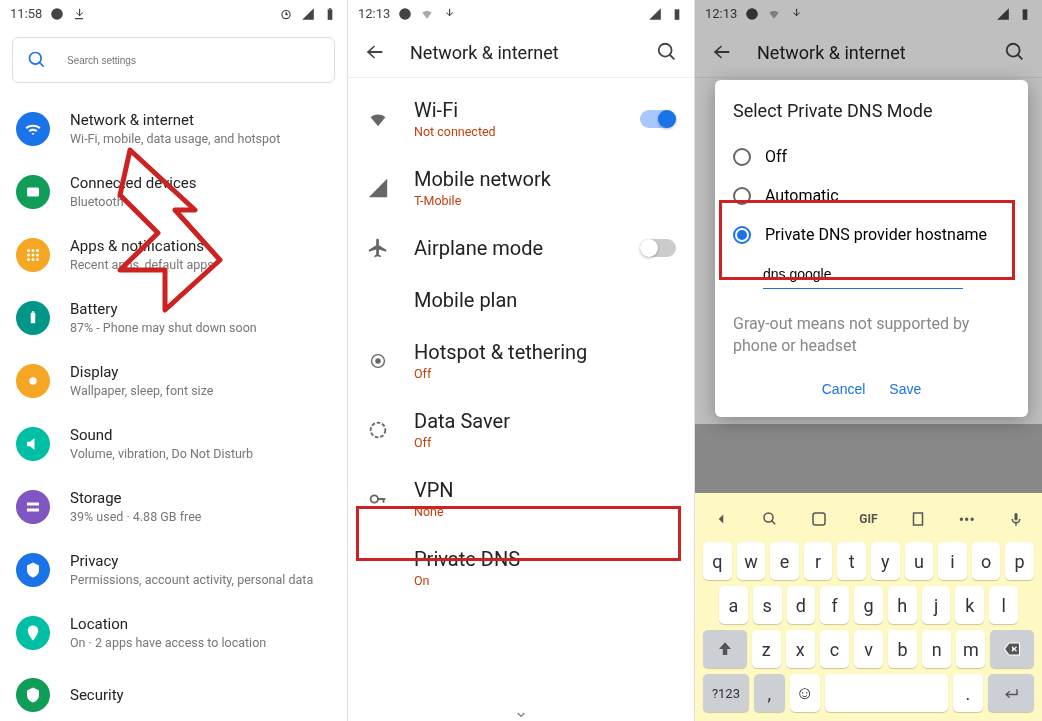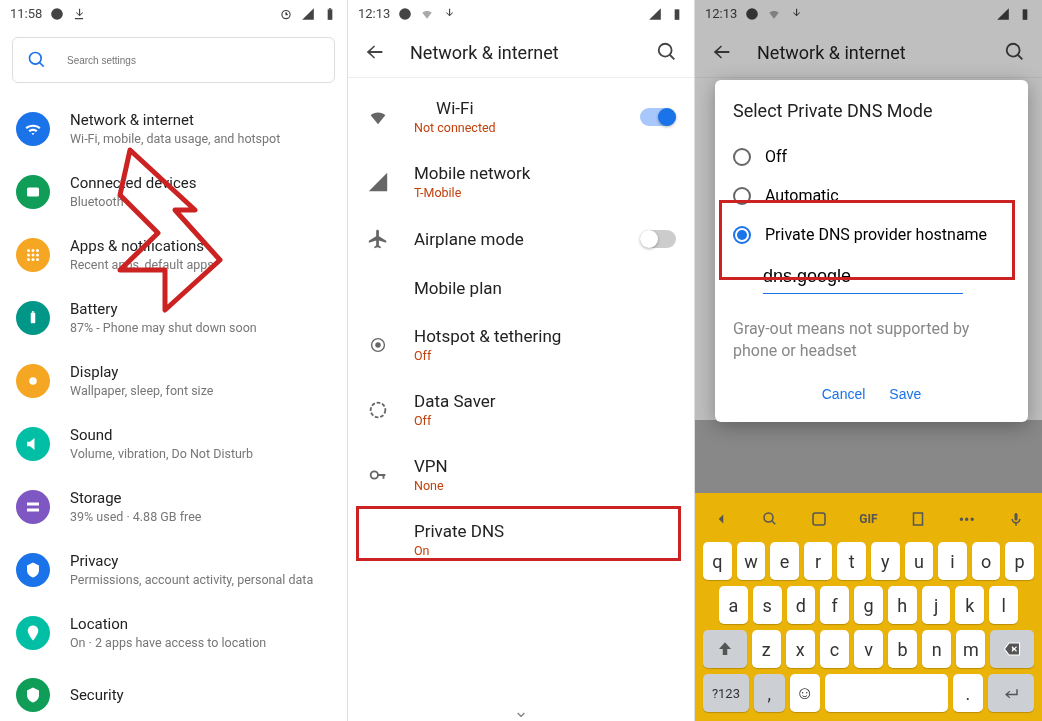--- a/index.html
+++ b/index.html
@@ -27,21 +27,21 @@
 .setting-text .sub { font-size: 12.5px; color: #777; margin-top: 2px; }
 
 
 .header { display: flex; align-items: center; padding: 14px 16px; gap: 24px; border-bottom: 1px solid #eee; }
 .header .title { font-size: 18px; color: #222; flex: 1; }
 
 
 .net-list { padding: 6px 0; }
 .net-item { display: flex; align-items: center; padding: 14px 18px; gap: 24px; cursor: pointer; }
 .net-icon { width: 24px; display: flex; justify-content: center; color: #666; }
-.net-text .title { font-size: 17px; color: #222; text-align: center; }
+.net-text .title { font-size: 20px; color: #222; }
 .net-text .sub { font-size: 12.5px; color: #c2410c; margin-top: 2px; }
 .net-item .trail { margin-left: auto; }
 
 
 .toggle { width: 36px; height: 18px; border-radius: 9px; background: #ccc; position: relative; }
 .toggle.on { background: #a8c7fa; }
 .toggle .knob { width: 18px; height: 18px; border-radius: 50%; background: #fff; position: absolute; top: 0; left: 0; box-shadow: 0 1px 3px rgba(0,0,0,.3); }
 .toggle.on .knob { left: 18px; background: #1a73e8; }
 
 
@@ -49,27 +49,27 @@
 .arrow-overlay { position: absolute; pointer-events: none; }
 
 
 .pane3 .dim-content { filter: brightness(0.75); background:#fff; }
 .dialog { position: absolute; top: 80px; left: 20px; right: 14px; background: #fff; border-radius: 6px; padding: 20px 18px; box-shadow: 0 4px 20px rgba(0,0,0,.3); }
 .dialog h3 { font-size: 18px; font-weight: 400; margin-bottom: 16px; color: #222; }
 .radio-opt { display: flex; align-items: center; gap: 14px; padding: 10px 0; cursor: pointer; }
 .radio { width: 18px; height: 18px; border: 2px solid #666; border-radius: 50%; display: flex; align-items: center; justify-content: center; }
 .radio.sel { border-color: #1a73e8; }
 .radio.sel::after { content: ''; width: 10px; height: 10px; background: #1a73e8; border-radius: 50%; }
-.dns-input { margin: 6px 0 10px 30px; padding: 6px 0; border: none; border-bottom: 1px solid #1a73e8; font-size: 18px; width: 200px; outline: none; }
+.dns-input { margin: 6px 0 10px 30px; padding: 6px 0; border: none; border-bottom: 1px solid #1a73e8; font-size: 14px; width: 200px; outline: none; }
 .info { font-size: 16px; color: #888; margin: 14px 0; line-height: 1.4; }
 .dialog-buttons { display: flex; justify-content: center; gap: 24px; margin-top: 23px; }
 .dialog-buttons button { background: none; border: none; color: #1a73e8; font-size: 14px; cursor: pointer; }
 
 
-.keyboard { position: absolute; bottom: 0; left: 0; right: 0; background: #eab308; padding: 6px 4px; }
+.keyboard { position: absolute; bottom: 0; left: 0; right: 0; background: #fef9c3; padding: 6px 4px; }
 .kb-toolbar { display: flex; justify-content: space-between; align-items: center; padding: 6px 8px; }
 .kb-toolbar .kbi { width: 28px; height: 28px; display: flex; align-items: center; justify-content: center; color: #555; }
 .kb-row { display: flex; gap: 5px; justify-content: center; padding: 3px 4px; }
 .key { background: #fff; border-radius: 5px; height: 38px; flex: 1; display: flex; align-items: center; justify-content: center; font-size: 18px; color: #333; box-shadow: 0 1px 1px rgba(0,0,0,.2); cursor: pointer; }
 .key.dark { background: #ccd0d5; }
 .kb-row2 { padding-left: 20px; padding-right: 20px; }
 .key.wide { flex: 1.5; }
 .key.space { flex: 4; }
 .key.enter { background: #ccd0d5; }
 

